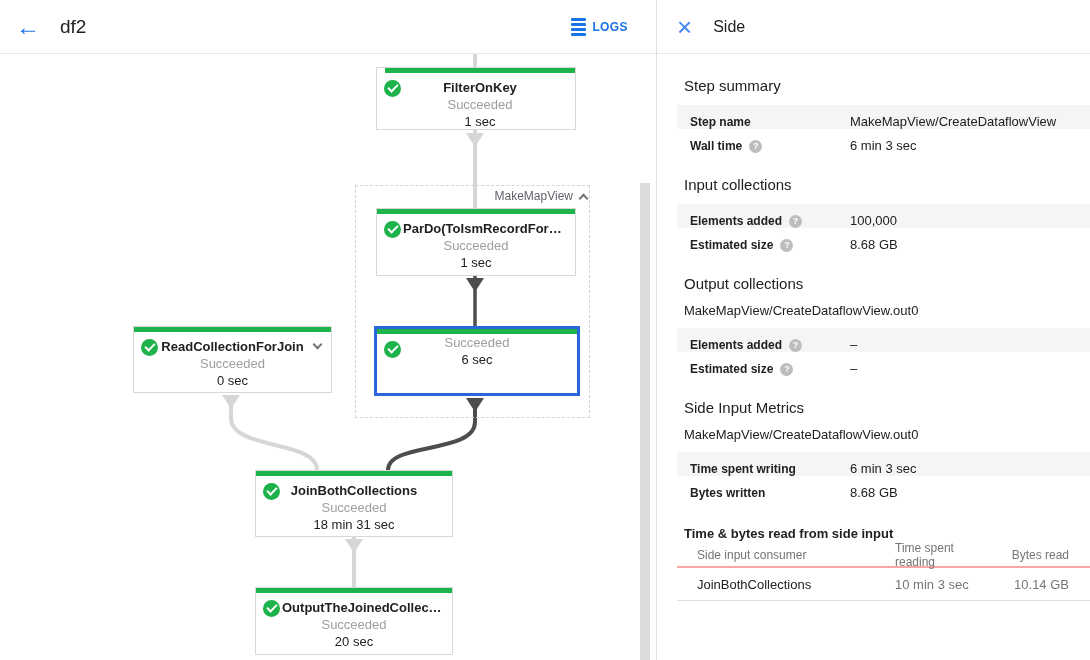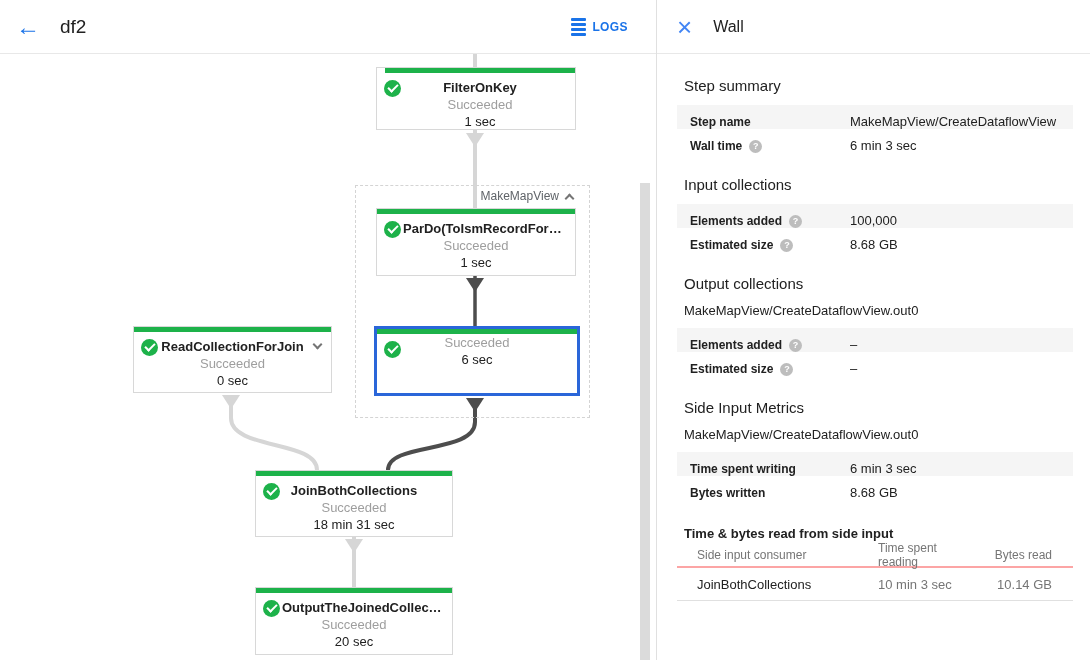--- a/index.html
+++ b/index.html
@@ -15,21 +15,21 @@
   .logs-btn { margin-left:auto; margin-right:28px; display:flex; align-items:center; gap:6px;
               color:#1a73e8; font-size:12px; font-weight:bold; letter-spacing:.4px; cursor:pointer; }
   .logs-icon { display:flex; flex-direction:column; gap:2px; }
   .logs-icon i { display:block; width:15px; height:3px; background:#1a73e8; border-radius:1px; }
 
   
   .graph { position:absolute; left:0; top:54px; width:656px; height:606px; background:#fff; }
   .edges { position:absolute; left:0; top:0; }
   .group-box { position:absolute; left:355px; top:131px; width:235px; height:233px;
                border:1px dashed #d4d4d4; }
-  .group-label { position:absolute; top:3px; right:16px; display:flex; align-items:center; gap:7px;
+  .group-label { position:absolute; top:3px; right:2px; display:flex; align-items:center; gap:7px;
                  color:#5f6368; font-size:12px; cursor:pointer; }
   .chev { width:7px; height:7px; border-right:2px solid #757575; border-bottom:2px solid #757575;
           display:inline-block; }
   .chev.up { transform:rotate(-135deg); margin-top:4px; }
   .chev.down { transform:rotate(45deg); margin-top:-2px; }
 
   .node { position:absolute; background:#fff; border:1px solid #d8d8d8; text-align:center; cursor:pointer; }
   .node::before { content:''; display:block; height:5px; background:#1db24a; }
   .node.selected { border:3px solid #2a66d9; }
   .check { position:absolute; left:7px; top:12px; width:17px; height:17px; border-radius:50%;
@@ -43,21 +43,21 @@
   .node-chev { position:absolute; right:10px; top:16px; }
 
   .vscroll { position:absolute; left:640px; top:183px; width:10px; height:477px; background:#dbdbdb; cursor:pointer; }
 
   
   .panel { position:absolute; left:656px; top:0; width:434px; height:660px; background:#fff;
            border-left:1px solid #e0e0e0; }
   .pheader { height:54px; border-bottom:1px solid #e8e8e8; display:flex; align-items:center; }
   .close-btn { margin-left:20px; color:#4285f4; font-size:26px; line-height:22px; cursor:pointer; }
   .ptitle { margin-left:21px; font-size:16px; color:#212121; }
-  .pbody { padding:0 17px 0 27px; }
+  .pbody { padding:0 0 0 27px; }
   .section-h { font-size:15px; font-weight:400; color:#212121; margin:23px 0 11px; }
   .coll-name { font-size:13px; color:#212121; margin:0 0 10px; }
   .kv { margin-left:-7px; }
   .kv-row { display:flex; align-items:flex-end; height:24px; padding-left:13px; }
   .kv-row:nth-child(odd) { background:#f5f5f5; }
   .kv-label { width:160px; font-size:12px; font-weight:bold; color:#212121;
               display:flex; align-items:center; gap:7px; }
   .kv-value { font-size:13px; color:#212121; }
   .help { width:13px; height:13px; border-radius:50%; background:#bdbdbd; color:#fff;
           font-size:9px; font-weight:bold; display:inline-flex; align-items:center;
@@ -159,21 +159,21 @@
       <div class="node-status">Succeeded</div>
       <div class="node-time">20 sec</div>
     </div>
   </div>
 
   <div class="vscroll"></div>
 
   <div class="panel">
     <div class="pheader">
       <span class="close-btn">×</span>
-      <span class="ptitle">Wall</span>
+      <span class="ptitle">Side</span>
     </div>
 
     <div class="pbody">
 
       <div class="section-h">Step summary</div>
       <div class="kv">
         <div class="kv-row">
           <span class="kv-label">
               <span>Step name</span>
             </span>

